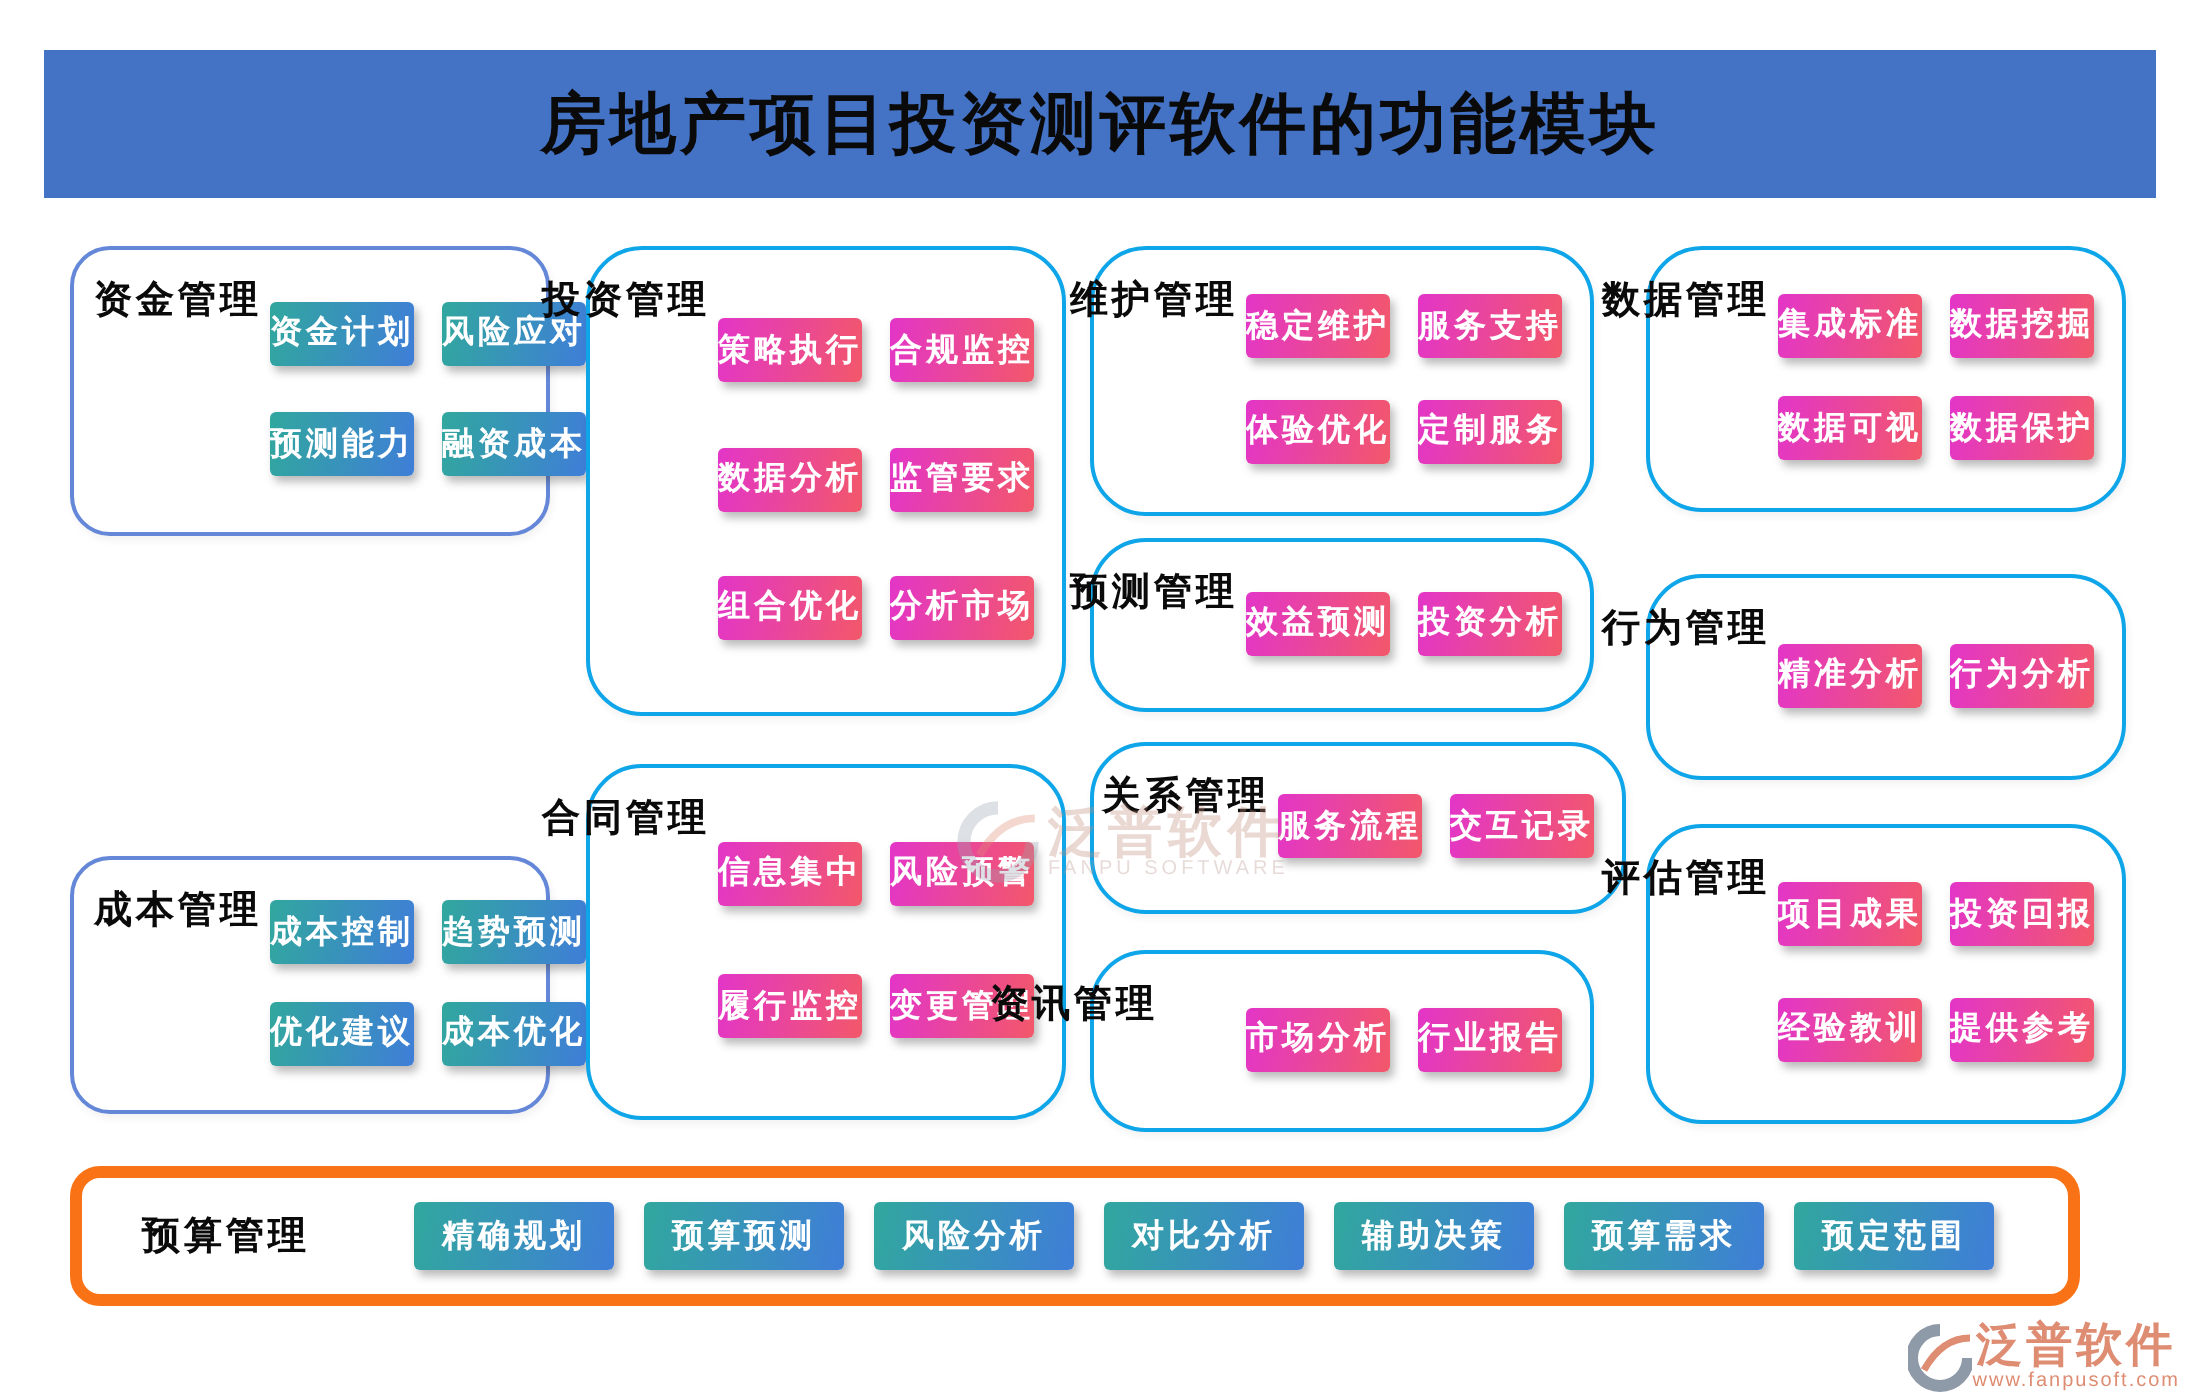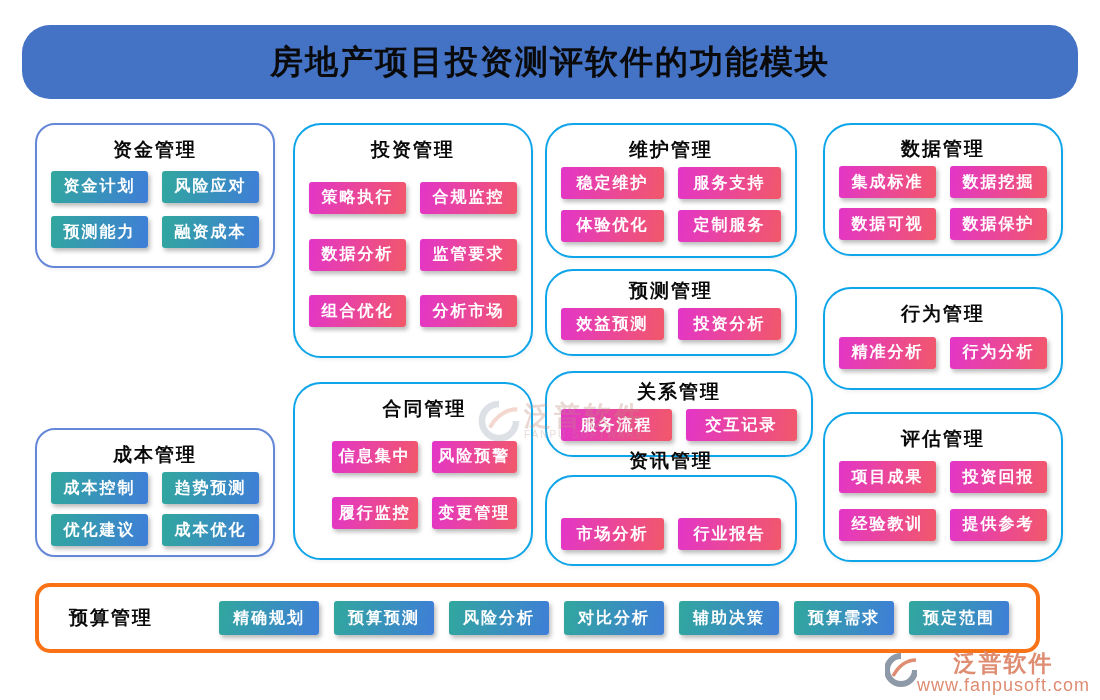--- a/index.html
+++ b/index.html
@@ -1,26 +1,26 @@
 <!DOCTYPE html>
 <html><head>
 <meta charset="utf-8">
 <style>
   html,body{margin:0;padding:0;background:#fff;}
   body{font-family:"Liberation Sans","DejaVu Sans",sans-serif;}
   .page{position:relative;width:1100px;height:700px;background:#fff;overflow:hidden;}
 
   
   .header{position:absolute;left:22px;top:25px;width:1056px;height:74px;
-    background:#4472C4;display:flex;align-items:center;justify-content:center;border-radius:28px;}
+    background:#4472C4;display:flex;align-items:center;justify-content:center;}
   .header .title{font-size:33px;font-weight:bold;color:#0a0a0a;letter-spacing:2px;}
 
   
   .card{position:absolute;background:#fff;border-radius:20px;
-    display:flex;flex-direction:column;padding:8px 10px;box-sizing:border-box;
+    display:flex;flex-direction:row;padding:8px 10px;box-sizing:border-box;
     box-shadow:1px 2px 4px rgba(0,0,0,0.06);}
   .card.blue{border:2px solid #6487D8;}
   .card.pink{border:2px solid #0ea5e9;border-radius:28px;justify-content:flex-end;}
   .card-title{text-align:center;font-size:19px;font-weight:bold;color:#0a0a0a;
     letter-spacing:2px;padding-top:4px;flex:0 0 auto;}
   .btn-grid{flex:1 1 auto;display:grid;grid-template-columns:1fr 1fr;
     column-gap:14px;row-gap:10px;align-content:space-evenly;padding:4px 4px 6px 4px;}
   .btn{height:32px;display:flex;align-items:center;justify-content:center;
     color:#fff;font-size:16px;font-weight:bold;letter-spacing:2px;border-radius:3px;
     box-shadow:2px 3px 4px rgba(60,60,60,0.35);cursor:pointer;white-space:nowrap;}
@@ -36,41 +36,41 @@
   .pos-maintain{left:545px;top:123px;width:252px;height:135px;}
   .pos-forecast{left:545px;top:269px;width:252px;height:87px;}
   .pos-relation{left:545px;top:371px;width:268px;height:86px;}
   .pos-info{left:545px;top:475px;width:252px;height:91px;gap:40px;}
   .pos-data{left:823px;top:123px;width:240px;height:133px;}
   .pos-behavior{left:823px;top:287px;width:240px;height:103px;}
   .pos-eval{left:823px;top:412px;width:240px;height:150px;}
 
   
   .budget-bar{position:absolute;left:35px;top:583px;width:1005px;height:70px;
-    border:4px solid #f97316;border-radius:15px;box-sizing:border-box;
-    display:flex;align-items:center;padding:0 0 0 30px;background:#fff;gap:14px;}
+    border:6px solid #f97316;border-radius:15px;box-sizing:border-box;
+    display:flex;align-items:center;padding:0 0 0 30px;background:#fff;}
   .budget-label{font-size:19px;font-weight:bold;color:#0a0a0a;letter-spacing:2px;
     flex:0 0 auto;}
   .budget-btns{display:flex;gap:15px;margin-left:52px;}
   .budget-btns .btn{width:100px;height:34px;}
 
   
   .watermark{position:absolute;left:478px;top:400px;display:flex;align-items:center;
     opacity:0.33;pointer-events:none;}
   .wm-icon{width:42px;height:42px;margin-right:4px;}
   .wm-text{display:flex;flex-direction:column;line-height:1.05;}
   .wm-cn{font-size:27px;font-weight:bold;color:#c08a7c;letter-spacing:3px;}
   .wm-en{font-size:10px;color:#b6958a;letter-spacing:2px;}
 
   
   .logo{position:absolute;right:10px;bottom:4px;display:flex;align-items:flex-start;}
   .logo-icon{width:32px;height:34px;margin-top:2px;}
   .logo-text{display:flex;flex-direction:column;align-items:center;line-height:1.1;}
   .logo-cn{font-size:23px;font-weight:bold;color:#DE8C72;letter-spacing:2px;}
-  .logo-url{font-size:18px;color:#DE8C72;letter-spacing:1px;}
+  .logo-url{font-size:10px;color:#DE8C72;letter-spacing:1px;}
 </style>
 </head>
 <body>
 
 <div class="page">
 
   <div class="header">
     <div class="title">房地产项目投资测评软件的功能模块</div>
   </div>
 

